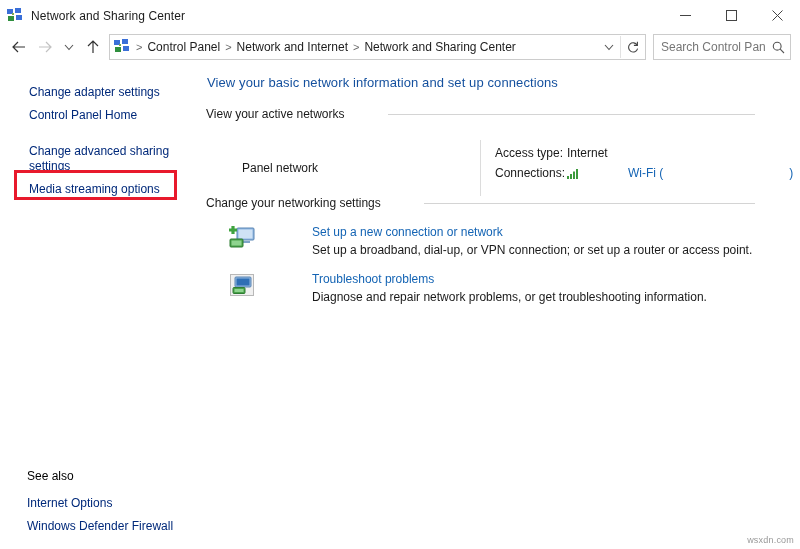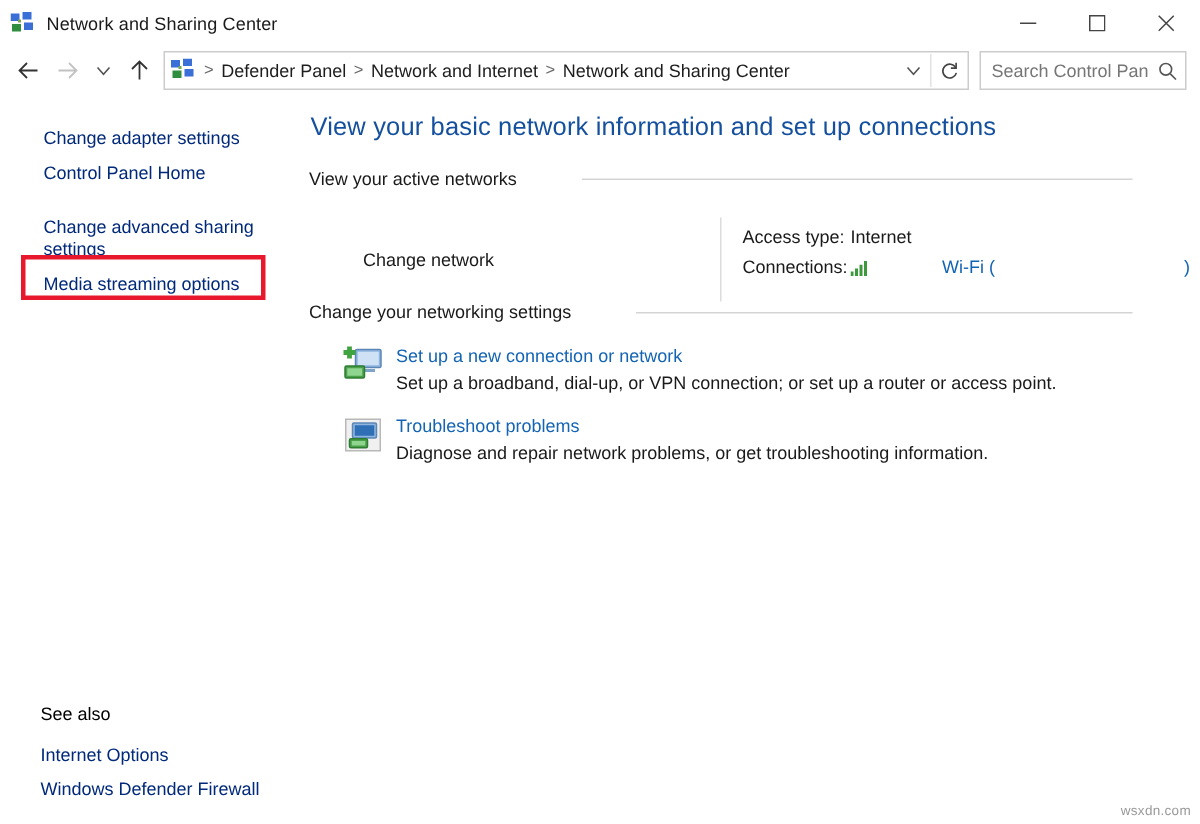--- a/index.html
+++ b/index.html
@@ -206,21 +206,21 @@
   }
   .see-also .side-link { padding-left: 27px; }
 
   
   .main {
     flex: 1;
     padding-top: 12px;
     position: relative;
   }
   .main-heading {
-    font-size: 17px;
+    font-size: 13px;
     color: #14509e;
     padding-left: 1px;
     margin-bottom: 17px;
     letter-spacing: 0.1px;
   }
   .section-head {
     display: flex;
     align-items: center;
     font-size: 12px;
     color: #1a1a1a;
@@ -281,20 +281,21 @@
   .ssid-blank {
     display: inline-block;
     width: 38px;
   }
 
   .settings-block { }
   .setting-item {
     display: flex;
     margin-top: 14px;
     padding-left: 22px;
+    gap: 48px;
   }
   .setting-icon {
     width: 28px;
     height: 28px;
     flex: none;
     margin-right: 8px;
     display: block;
   }
   .setting-text { padding-top: 1px; }
   .setting-title {
@@ -373,21 +374,21 @@
   <div class="addressbar">
     <svg class="addr-icon" viewBox="0 0 16 16">
       <rect x="0" y="1" width="6" height="5" fill="#3a6fd8"></rect>
       <rect x="8" y="0" width="6" height="5" fill="#3a6fd8"></rect>
       <rect x="1" y="8" width="6" height="5" fill="#2f8f3e"></rect>
       <rect x="9" y="7" width="6" height="5" fill="#3a6fd8"></rect>
       <rect x="5" y="5" width="2" height="2" fill="#7aa84f"></rect>
     </svg>
     <div class="crumbs">
       <span class="crumb-sep">&gt;</span>
-      <span class="crumb">Defender Panel</span>
+      <span class="crumb">Control Panel</span>
       <span class="crumb-sep">&gt;</span>
       <span class="crumb">Network and Internet</span>
       <span class="crumb-sep">&gt;</span>
       <span class="crumb">Network and Sharing Center</span>
     </div>
     <div class="addr-chevron">
       <svg width="12" height="12" viewBox="0 0 12 12">
         <path d="M2 4 L6 8.5 L10 4" stroke="#555555" fill="none" stroke-width="1.1"></path>
       </svg>
     </div>
@@ -430,21 +431,21 @@
 
   <div class="main">
     <div class="main-heading">View your basic network information and set up connections</div>
 
     <div class="section-head">
       <span class="label">View your active networks</span>
       <span class="rule"></span>
     </div>
 
     <div class="active-net">
-      <div class="net-name">Change network</div>
+      <div class="net-name">Panel network</div>
       <div class="net-divider"></div>
       <div class="net-details">
         <div class="detail-row">
           <span class="detail-key">Access type:</span>
           <span class="detail-val">Internet</span>
         </div>
         <div class="detail-row">
           <span class="detail-key">Connections:</span>
           <span class="wifi-link">
             <svg class="wifi-bars" width="13" height="11" viewBox="0 0 13 11">

